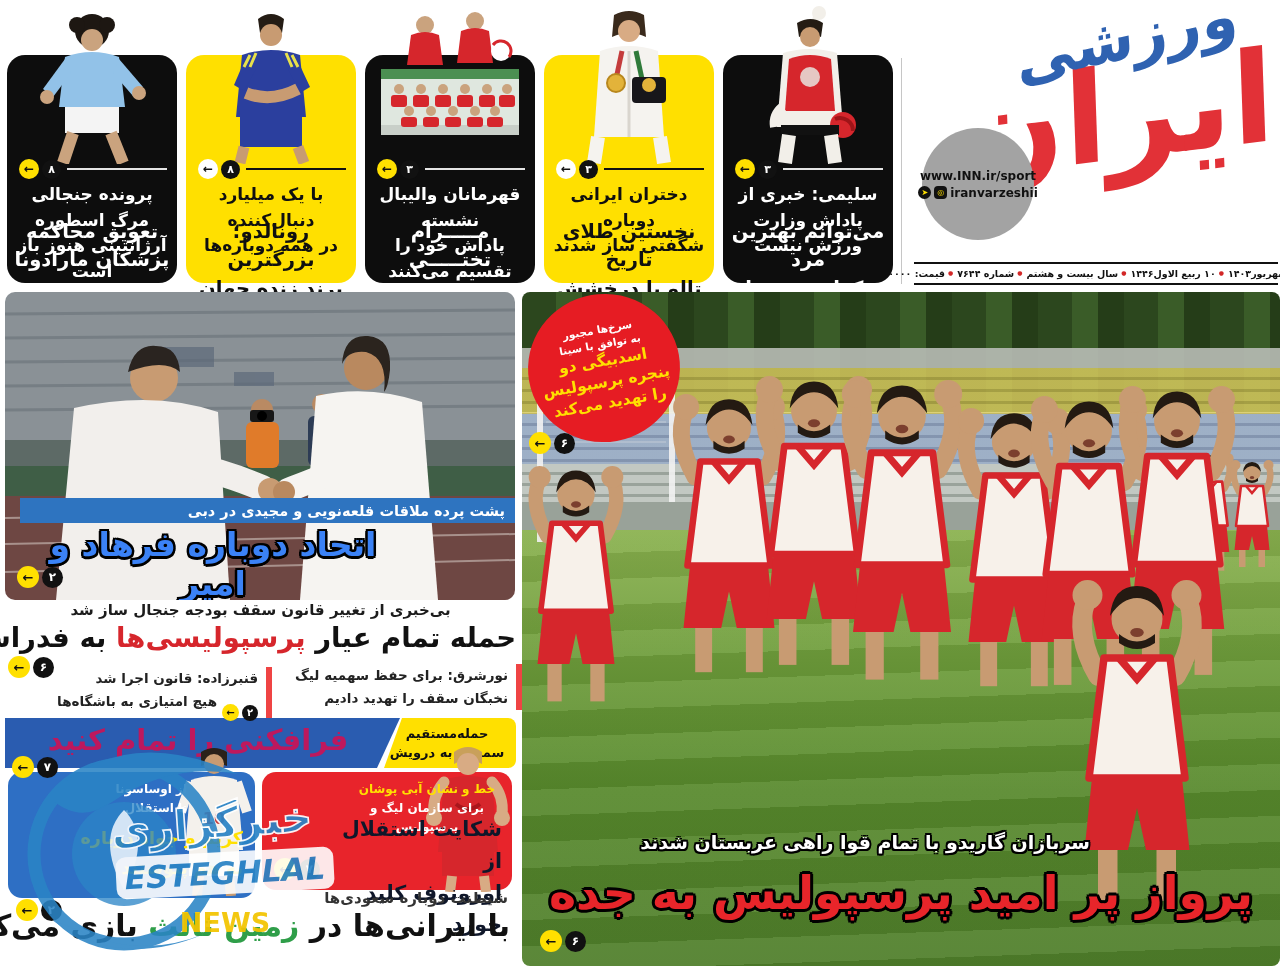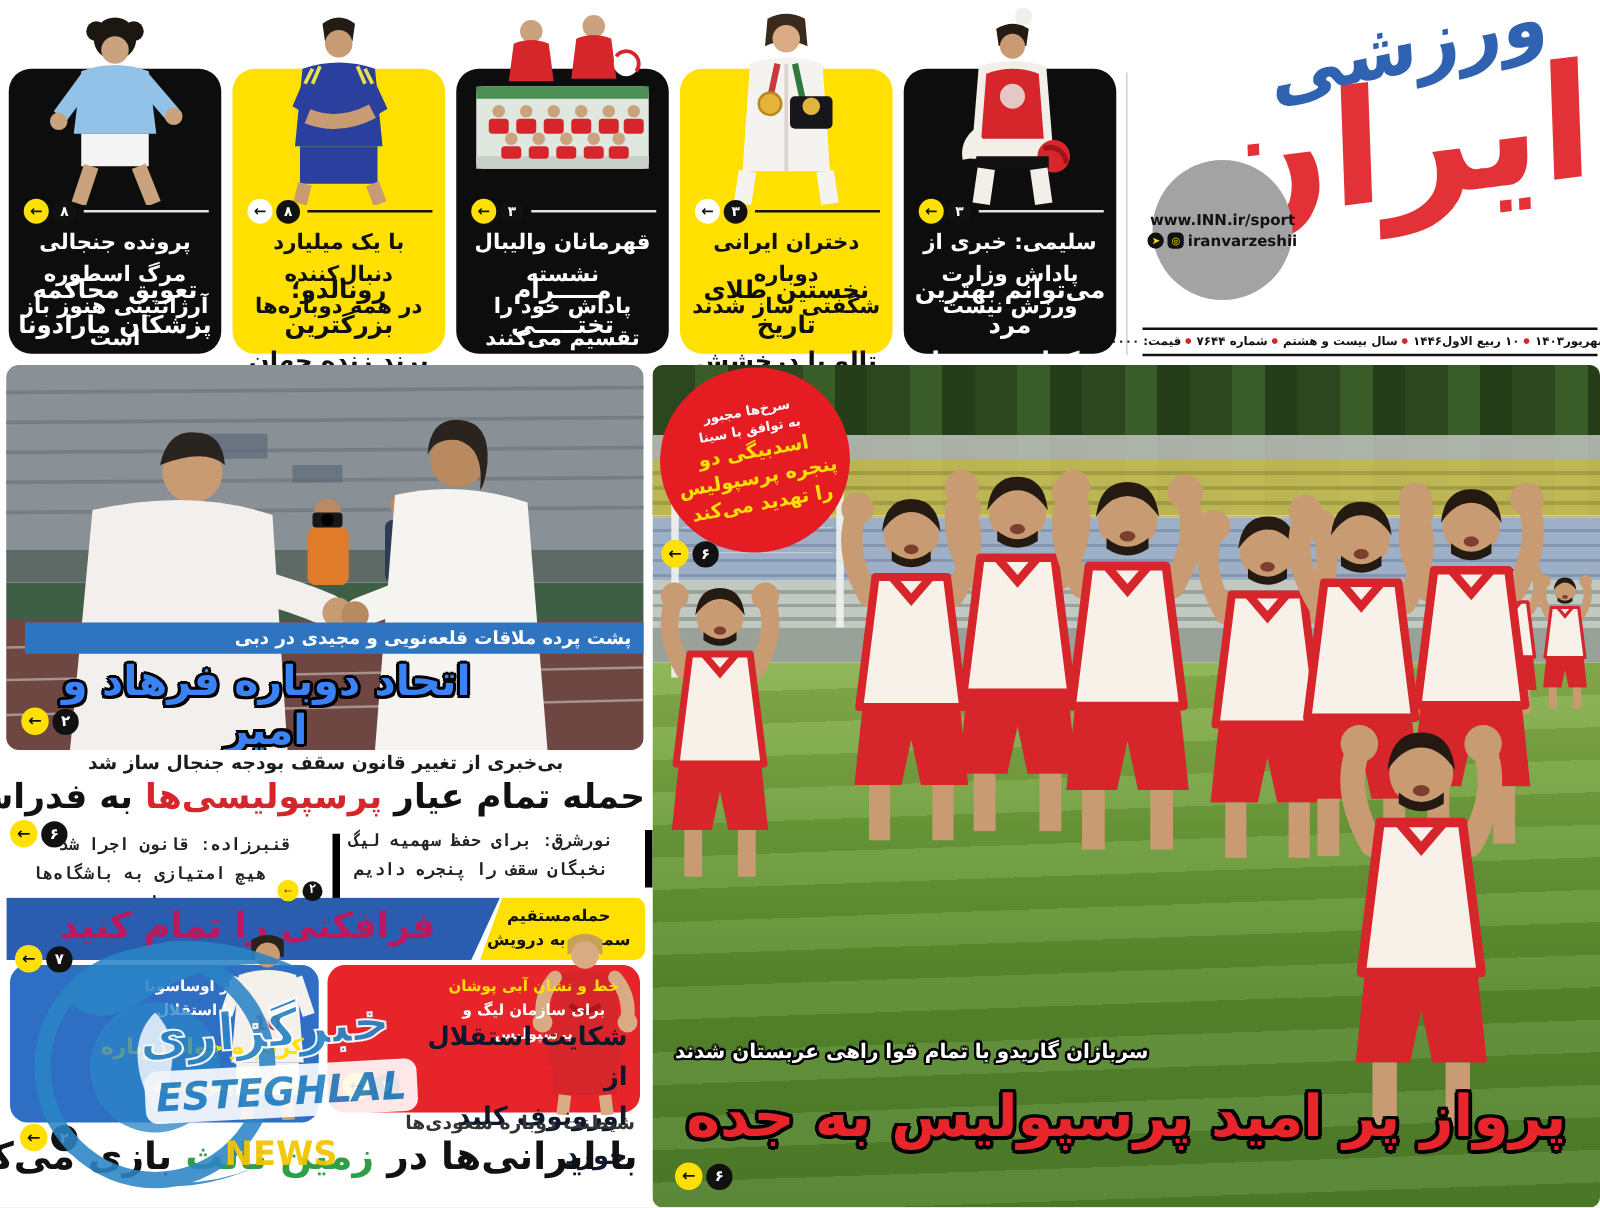--- a/index.html
+++ b/index.html
@@ -46,21 +46,21 @@
   .badge.mini .num{width:16px;height:16px;font-size:10px;}
   
   #meeting-photo{left:5px;top:292px;width:510px;height:308px;border-radius:10px;overflow:hidden;}
   #meeting-caption{left:15px;right:0;top:206px;height:25px;background:#2e74c0;color:#fff;font-size:14.5px;font-weight:bold;
                    display:flex;align-items:center;padding-right:10px;z-index:5;position:absolute;}
   #meeting-head{position:absolute;left:6px;top:233px;width:404px;text-align:center;color:#3b82f6;font-size:33px;font-weight:bold;z-index:5;
                 text-shadow:2.5px 0 #000,-2.5px 0 #000,0 2.5px #000,0 -2.5px #000,2px 2px #000,-2px 2px #000,2px -2px #000,-2px -2px #000;}
   #fed-kick{left:5px;top:601px;width:511px;font-size:15px;font-weight:bold;color:#1c1c1c;text-align:center;}
   #fed-head{left:5px;top:621px;width:511px;font-size:27.5px;font-weight:bold;color:#111;text-align:center;white-space:nowrap;}
   #fed-head .red{color:#d6262c;}
-  .quote{position:absolute;border-right:6px solid #000000;padding-right:8px;text-align:center;font-size:13.5px;font-weight:bold;color:#222;line-height:1.7;font-family:Liberation Mono, monospace;}
+  .quote{position:absolute;border-right:6px solid #ef4444;padding-right:8px;text-align:right;font-size:13.5px;font-weight:bold;color:#222;line-height:1.7;}
   #quote-right{left:262px;width:246px;top:664px;}
   #quote-left{left:22px;width:236px;top:667px;}
   #quote-left .l2{display:flex;gap:5px;align-items:center;}
   #quote-left .badge{position:static;}
   
   #banner{left:5px;top:718px;width:511px;height:50px;}
   #banner .bluepart{position:absolute;left:0;top:0;width:395px;height:50px;background:#2a5cb0;
                     clip-path:polygon(0 0,395px 0,372px 50px,0 50px);}
   #banner .yellowpart{position:absolute;right:0;top:0;width:132px;height:50px;background:#ffe000;border-radius:0 8px 8px 0;
                       clip-path:polygon(18px 0,132px 0,132px 50px,0 50px);display:flex;flex-direction:column;justify-content:center;
@@ -97,21 +97,21 @@
   #wall{position:absolute;left:0;top:210px;width:758px;height:28px;background:#99a299;}
   #pitch{position:absolute;left:0;top:238px;width:758px;height:436px;
          background:linear-gradient(180deg,#8ab14e 0,#6d9c3a 30%,#578а2c 60%,#4f7e2a 100%);
          background:linear-gradient(180deg,#8ab14e 0,#6d9c3a 30%,#57892c 60%,#4f7e2a 100%);}
   #pitch .mow{position:absolute;inset:0;background:repeating-linear-gradient(178deg,rgba(255,255,255,.07) 0 26px,rgba(0,0,0,.06) 26px 52px);}
   #players-svg{position:absolute;left:0;top:0;width:758px;height:674px;}
   #bubble{left:528px;top:294px;width:152px;height:148px;background:#e61c23;border-radius:50%;transform:rotate(-10deg);
           display:flex;flex-direction:column;align-items:center;justify-content:center;z-index:6;color:#fff;text-align:center;line-height:1.35;}
   #bubble .sm{font-size:10.5px;font-weight:bold;}
   #bubble .bg{font-size:15.5px;font-weight:bold;color:#ffe000;}
-  #main-kick{left:540px;top:831px;width:550px;text-align:left;color:#fff;font-size:16px;font-weight:bold;z-index:6;white-space:nowrap;
+  #main-kick{left:540px;top:831px;width:550px;text-align:right;color:#fff;font-size:19px;font-weight:bold;z-index:6;white-space:nowrap;
              text-shadow:2px 0 #000,-2px 0 #000,0 2px #000,0 -2px #000,1.6px 1.6px #000,-1.6px 1.6px #000,1.6px -1.6px #000,-1.6px -1.6px #000;}
   #main-head{left:530px;top:866px;width:742px;text-align:center;color:#e8252a;font-size:46px;font-weight:bold;z-index:6;white-space:nowrap;
              text-shadow:3px 0 #000,-3px 0 #000,0 3px #000,0 -3px #000,2.3px 2.3px #000,-2.3px 2.3px #000,2.3px -2.3px #000,-2.3px -2.3px #000;}
   
   #watermark{left:20px;top:734px;width:330px;height:232px;z-index:60;opacity:.93;pointer-events:none;}
 </style>
 </head>
 <body>
 
 <div id="page">
@@ -333,21 +333,21 @@
   <div id="fed-kick" class="abs b ctr">بی‌خبری از تغییر قانون سقف بودجه جنجال ساز شد</div>
   <div id="fed-head" class="abs">
     <span>حمله تمام عیار </span><span class="red">پرسپولیسی‌ها</span><span> به فدراسیون</span>
   </div>
   <div class="badge" style="left:8px;top:656px;">
     <span class="arr"></span>
     <span class="num">۶</span>
   </div>
   <div id="quote-right" class="quote">
     <div>نورشرق: برای حفظ سهمیه لیگ</div>
-    <div>نخبگان سقف را پنجره دادیم</div>
+    <div>نخبگان سقف را تهدید دادیم</div>
   </div>
   <div id="quote-left" class="quote">
     <div>قنبرزاده: قانون اجرا شد</div>
     <div class="l2">
       <span class="badge mini">
           <span class="arr"></span>
           <span class="num">۲</span>
         </span>
       <span>هیچ امتیازی به باشگاه‌ها ندادیم</span>
     </div>

